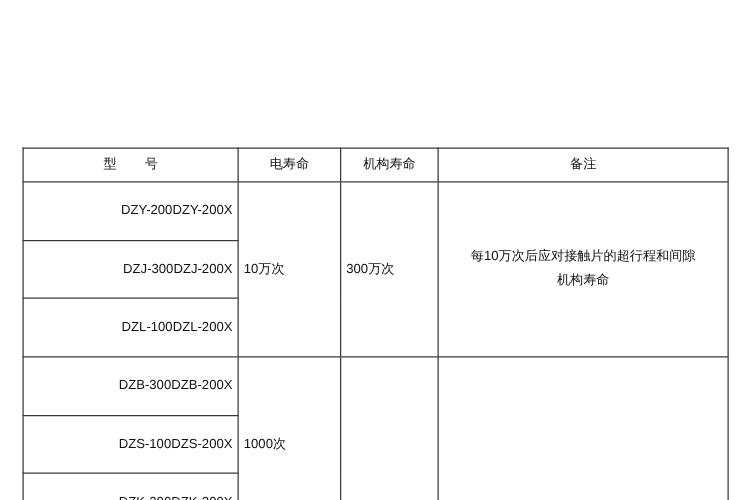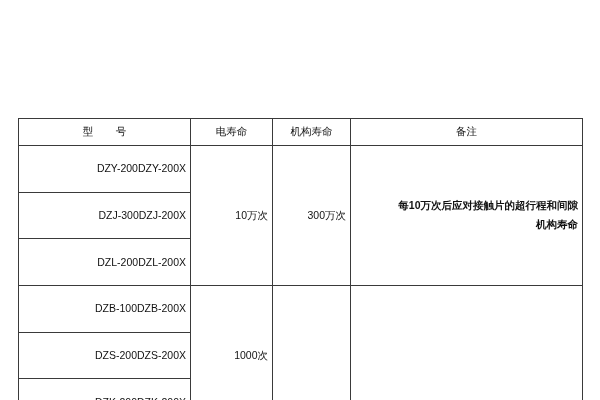--- a/index.html
+++ b/index.html
@@ -60,27 +60,26 @@
     text-align: right;
     padding-left: 14px;
     white-space: pre;
     font-size: 10.5px;
   }
   .model-cell .m1 {
     display: inline-block;
     min-width: 74px;
   }
   .center {
-    text-align: right;
+    text-align: left;
   }
   .remark-cell {
-    text-align: right;
+    text-align: center;
     padding: 4px 10px 4px 14px;
     vertical-align: top;
-    font-weight: bold;
   }
   .remark-cell .line {
     display: block;
     font-size: 10.5px;
     line-height: 1.9;
   }
   .blank-cell {
     text-align: left;
   }
 </style>
@@ -125,36 +124,36 @@
         </tr>
 
         <tr class="row-h">
           <td class="model-cell">
             <span class="m1">DZJ-300</span><span>DZJ-200X</span>
           </td>
         </tr>
 
         <tr class="row-h">
           <td class="model-cell">
-            <span class="m1">DZL-200</span><span>DZL-200X</span>
+            <span class="m1">DZL-100</span><span>DZL-200X</span>
           </td>
         </tr>
 
         <tr class="row-h">
           <td class="model-cell">
-            <span class="m1">DZB-100</span><span>DZB-200X</span>
+            <span class="m1">DZB-300</span><span>DZB-200X</span>
           </td>
           <td class="center" rowspan="3">1000次</td>
           <td class="blank-cell" rowspan="3"></td>
           <td class="blank-cell" rowspan="3"></td>
         </tr>
 
         <tr class="row-h">
           <td class="model-cell">
-            <span class="m1">DZS-200</span><span>DZS-200X</span>
+            <span class="m1">DZS-100</span><span>DZS-200X</span>
           </td>
         </tr>
 
         <tr class="row-h">
           <td class="model-cell">
             <span class="m1">DZK-200</span><span>DZK-200X</span>
           </td>
         </tr>
       </tbody>
     </table>

